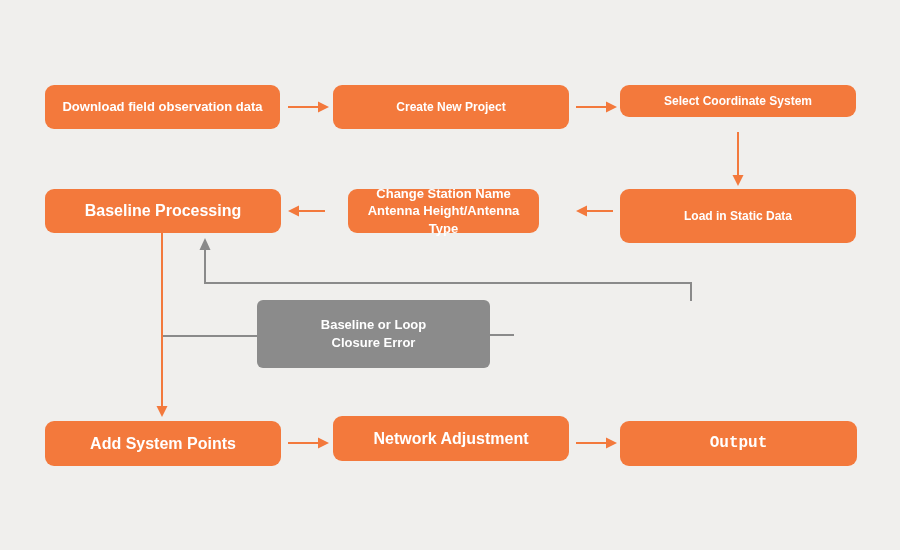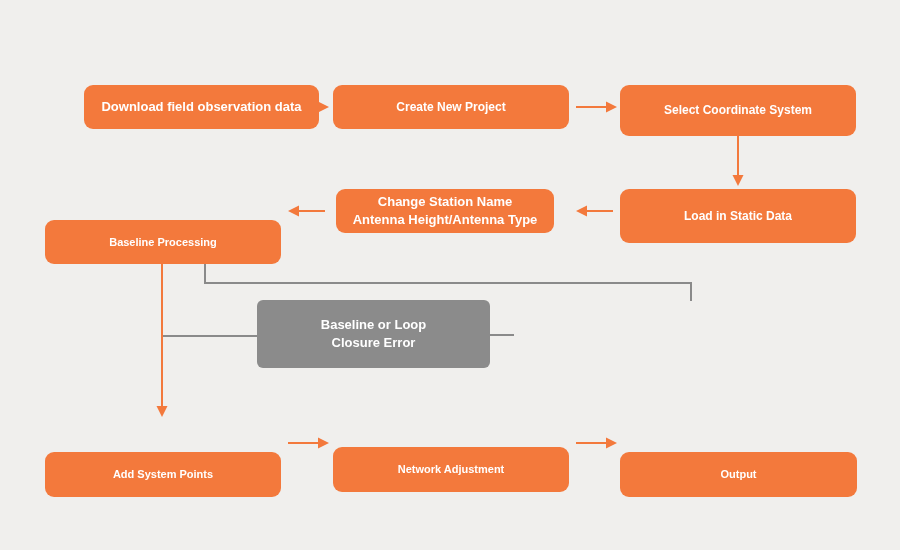--- a/index.html
+++ b/index.html
@@ -34,21 +34,21 @@
     font-weight: bold;
     border-radius: 9px;
     white-space: pre-line;
     line-height: 1.35;
     padding: 2px 8px;
   }
   .node.orange { background: #f3793c; }
   .node.gray   { background: #8b8b8b; border-radius: 11px; }
   .fs-sm { font-size: 13px; }
   .fs-md { font-size: 12px; }
-  .fs-lg { font-size: 11px; margin-top: 31px; }
+  .fs-lg { font-size: 16px; }
 </style>
 </head>
 <body>
 
 <div class="canvas">
 
   <svg class="connectors" width="900" height="550" viewBox="0 0 900 550" xmlns="http://www.w3.org/2000/svg">
 
     <g stroke="#f3793c" fill="#f3793c">
       <line x1="288" y1="107" x2="319" y2="107" stroke-width="2"></line>
@@ -94,29 +94,29 @@
     <g stroke="#f3793c" fill="#f3793c">
       <line x1="288" y1="443" x2="319" y2="443" stroke-width="2"></line>
       <polygon points="329,443 318,437.5 318,448.5" stroke="none"></polygon>
     </g>
     <g stroke="#f3793c" fill="#f3793c">
       <line x1="576" y1="443" x2="607" y2="443" stroke-width="2"></line>
       <polygon points="617,443 606,437.5 606,448.5" stroke="none"></polygon>
     </g>
   </svg>
 
-  <div class="node orange fs-sm" style="left:45px; top:85px; width:235px; height:44px;margin-left:39px;">Download field observation data</div>
+  <div class="node orange fs-sm" style="left:45px; top:85px; width:235px; height:44px;">Download field observation data</div>
   <div class="node orange fs-md" style="left:333px; top:85px; width:236px; height:44px;">Create New Project</div>
-  <div class="node orange fs-md" style="left:620px; top:85px; width:236px; height:51px;">Select Coordinate System</div>
+  <div class="node orange fs-md" style="left:620px; top:85px; width:236px; height:32px;">Select Coordinate System</div>
 
   <div class="node orange fs-lg" style="left:45px; top:189px; width:236px; height:44px;">Baseline Processing</div>
-  <div class="node orange fs-sm" style="left:336px; top:189px; width:218px; height:44px;text-align:center;">Change Station Name
+  <div class="node orange fs-sm" style="left:348px; top:189px; width:191px; height:44px;text-align:center;">Change Station Name
 Antenna Height/Antenna Type</div>
   <div class="node orange fs-md" style="left:620px; top:189px; width:236px; height:54px;">Load in Static Data</div>
 
   <div class="node gray fs-sm" style="left:257px; top:300px; width:233px; height:68px;border-radius:6px;">Baseline or Loop
 Closure Error</div>
 
   <div class="node orange fs-lg" style="left:45px; top:421px; width:236px; height:45px;">Add System Points</div>
   <div class="node orange fs-lg" style="left:333px; top:416px; width:236px; height:45px;">Network Adjustment</div>
-  <div class="node orange fs-lg" style="left:620px; top:421px; width:237px; height:45px;">Output</div>
+  <div class="node orange fs-lg" style="left:620px; top:421px; width:237px; height:45px;font-family:Liberation Mono, monospace;">Output</div>
 
 </div>
 
 </body></html>

